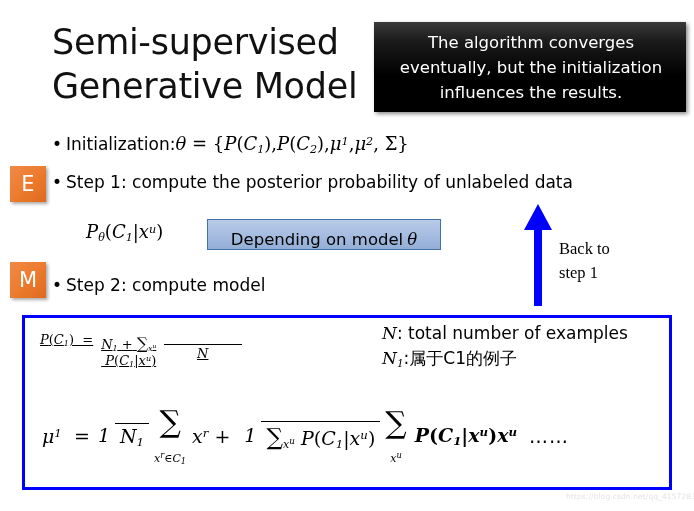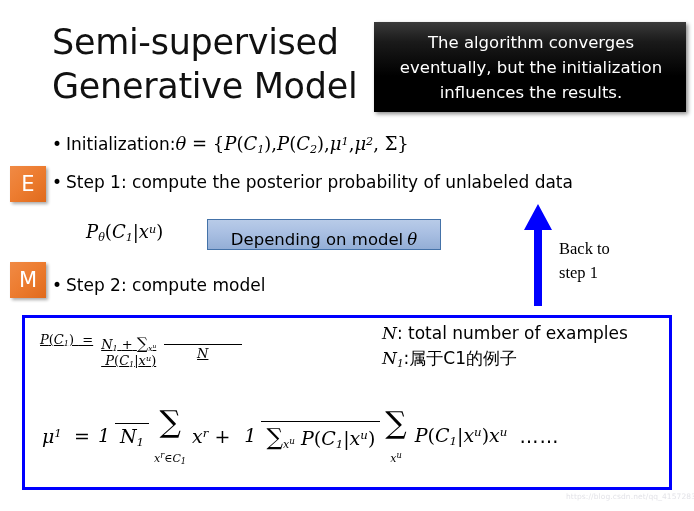--- a/index.html
+++ b/index.html
@@ -364,21 +364,21 @@
     <span class="frac">
       <span class="num math">1</span>
       <span class="den math">
         <span class="bigsum">∑</span><span class="sumsub">x<sup style="font-size:0.8em;">u</sup></span>&nbsp;P<span class="mathup">(</span>C<sub>1</sub><span class="mathup">|</span>x<sup>u</sup><span class="mathup">)</span>
       </span>
     </span>
     <span class="sumblock">
       <span class="sg">∑</span>
       <span class="sl">x<sup style="font-size:0.75em;">u</sup></span>
     </span>
-    <span class="math" style="margin-left:6px;">
+    <span class="math" style="margin-left:6px;font-weight:bold;">
       P<span class="mathup">(</span>C<sub>1</sub><span class="mathup">|</span>x<sup>u</sup><span class="mathup">)</span>x<sup>u</sup>
     </span>
     <span id="dots">……</span>
   </div>
 
   <div class="bullet-row" id="bullet-step2">
     <span class="bullet-dot">•</span>
     <span>Step 2: compute model</span>
   </div>
 

